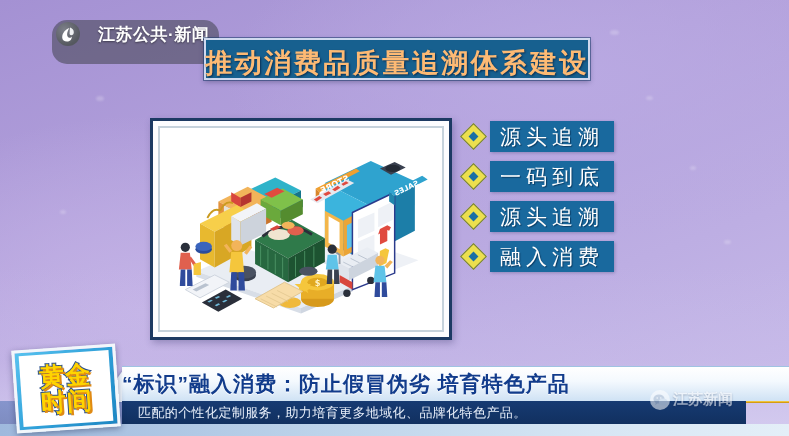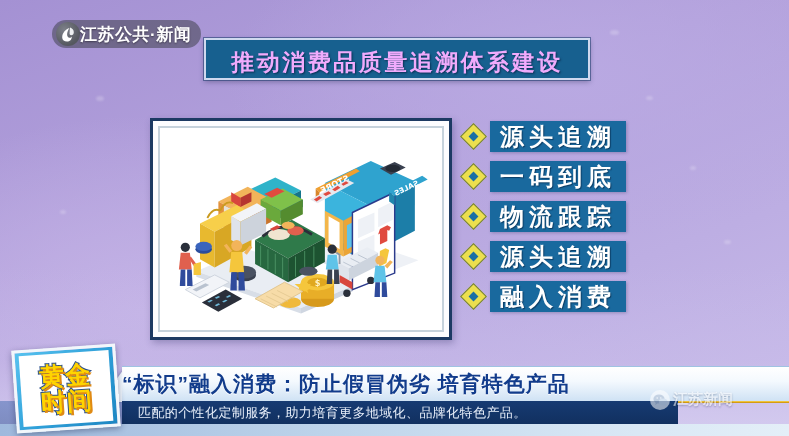--- a/index.html
+++ b/index.html
@@ -31,22 +31,22 @@
   .bg-speck {
     position: absolute;
     background: rgba(255,255,255,.22);
     border-radius: 50%;
     filter: blur(1px);
   }
 
   
   .chan-logo {
     position: absolute; left: 52px; top: 20px;
-    height: 28px; padding: 0 10px 0 4px;
-    display: flex; align-items: center; gap: 0;
+    height: 28px; padding: 0 10px 16px 4px;
+    display: flex; align-items: center; gap: 18px;
     background: rgba(60,62,70,.52);
     border-radius: 15px;
   }
   .chan-mark {
     width: 24px; height: 24px; border-radius: 50%;
     background: radial-gradient(circle at 35% 32%, #7d8089 0%, #55585f 70%);
     display: flex; align-items: center; justify-content: center;
     flex: 0 0 auto;
   }
   .chan-mark svg { display: block; }
@@ -59,21 +59,21 @@
   
   .title-banner {
     position: absolute; left: 204px; top: 38px;
     width: 382px; height: 38px;
     background: #17608f;
     border: 2px solid #cfd9ef;
     box-shadow: 0 0 0 1px rgba(30,60,110,.55), 0 2px 5px rgba(25,30,70,.35);
     display: flex; align-items: center; justify-content: center;
   }
   .title-banner-text {
-    color: #f0abfc; font-size: 23px; font-weight: bold;
+    color: #fdba74; font-size: 27px; font-weight: bold;
     letter-spacing: 2.5px; white-space: nowrap;
     text-shadow: 1px 1px 2px rgba(0,20,50,.65);
     margin-top: 7px;
   }
 
   
   .illo-frame {
     position: absolute; left: 150px; top: 118px;
     width: 302px; height: 222px;
     background: #fdfdff;
@@ -114,21 +114,21 @@
     left: 5px; top: 5px; right: 5px; bottom: 5px;
     background: #1a6ea4;
   }
   .bullet-bar {
     height: 31px; padding: 0 10px;
     background: #19699e;
     display: flex; align-items: center;
     box-shadow: 1px 1px 3px rgba(30,35,80,.28);
   }
   .bullet-label {
-    color: #ffffff; font-size: 24px; font-weight: bold;
+    color: #ffffff; font-size: 21px; font-weight: normal;
     letter-spacing: 5px; white-space: nowrap;
     text-shadow: 1px 1px 1px rgba(0,25,55,.55);
   }
 
   
   .show-logo {
     position: absolute; left: 14px; top: 347px;
     width: 104px; height: 83px;
     transform: rotate(-4deg);
   }
@@ -175,21 +175,21 @@
   .headline-wedge {
     position: absolute; left: 100px; top: 366px;
     width: 0; height: 0;
     border-style: solid;
     border-width: 0 0 36px 26px;
     border-color: transparent transparent #eef5fc transparent;
     filter: drop-shadow(-1px 0 1px rgba(40,60,110,.35));
   }
   .ticker-bar {
     position: absolute; left: 122px; top: 401px;
-    width: 556px; height: 24px;
+    width: 624px; height: 24px;
     background: linear-gradient(to bottom, #163a72 0%, #11305f 100%);
     display: flex; align-items: center;
   }
   .ticker-text {
     color: #e9f0fb; font-size: 13px; letter-spacing: .4px;
     white-space: nowrap; margin-left: 16px;
   }
   .bottom-strip {
     position: absolute; left: 0; right: 0; bottom: 0; height: 12px;
     background: linear-gradient(to right, #9fb9dd 0%, #bcd3ea 40%, #d6e6f4 75%, #e4eff8 100%);
@@ -449,28 +449,20 @@
         </span>
       <span class="bullet-bar">
         <span class="bullet-label">一码到底</span>
       </span>
     </div>
     <div class="bullet-row">
       <span class="bullet-diamond">
           <i></i>
         </span>
       <span class="bullet-bar">
-        <span class="bullet-label">物流跟踪</span>
-      </span>
-    </div>
-    <div class="bullet-row">
-      <span class="bullet-diamond">
-          <i></i>
-        </span>
-      <span class="bullet-bar">
         <span class="bullet-label">源头追溯</span>
       </span>
     </div>
     <div class="bullet-row">
       <span class="bullet-diamond">
           <i></i>
         </span>
       <span class="bullet-bar">
         <span class="bullet-label">融入消费</span>
       </span>

